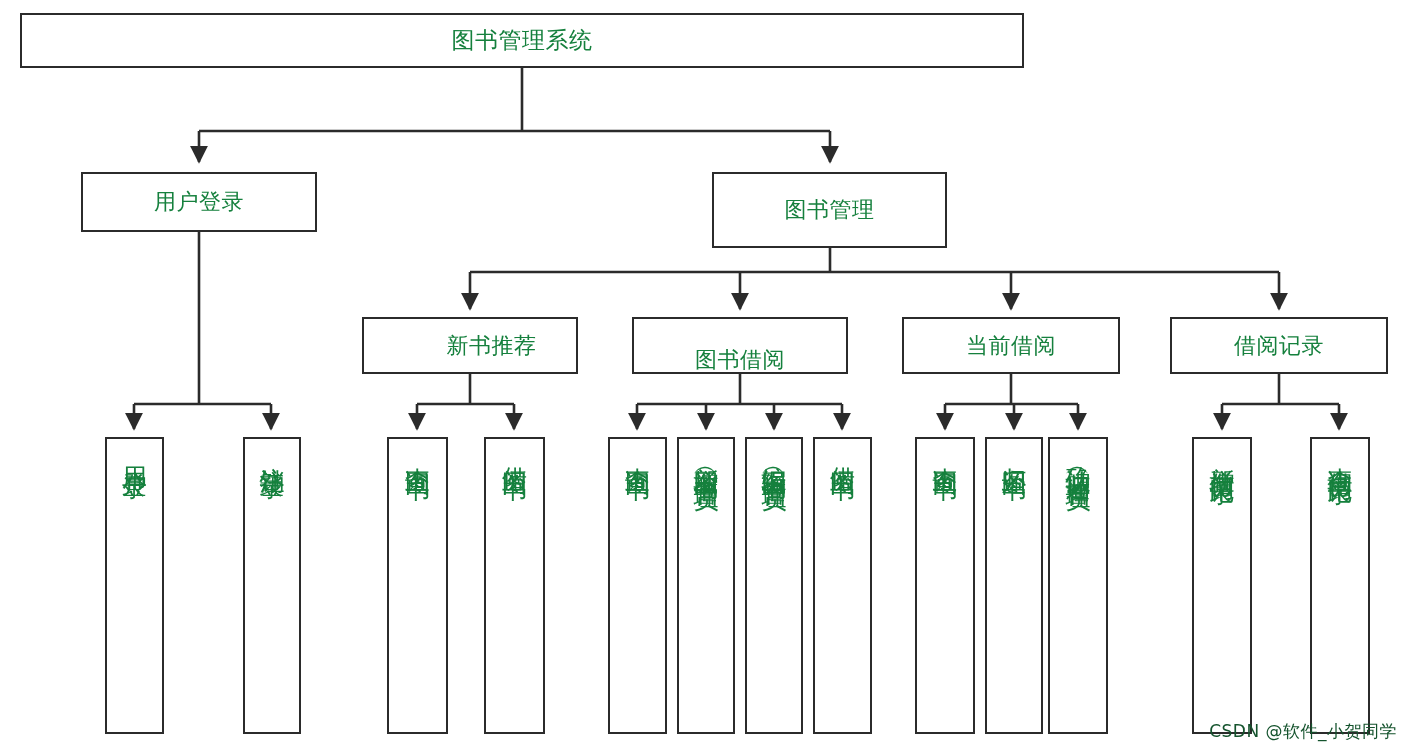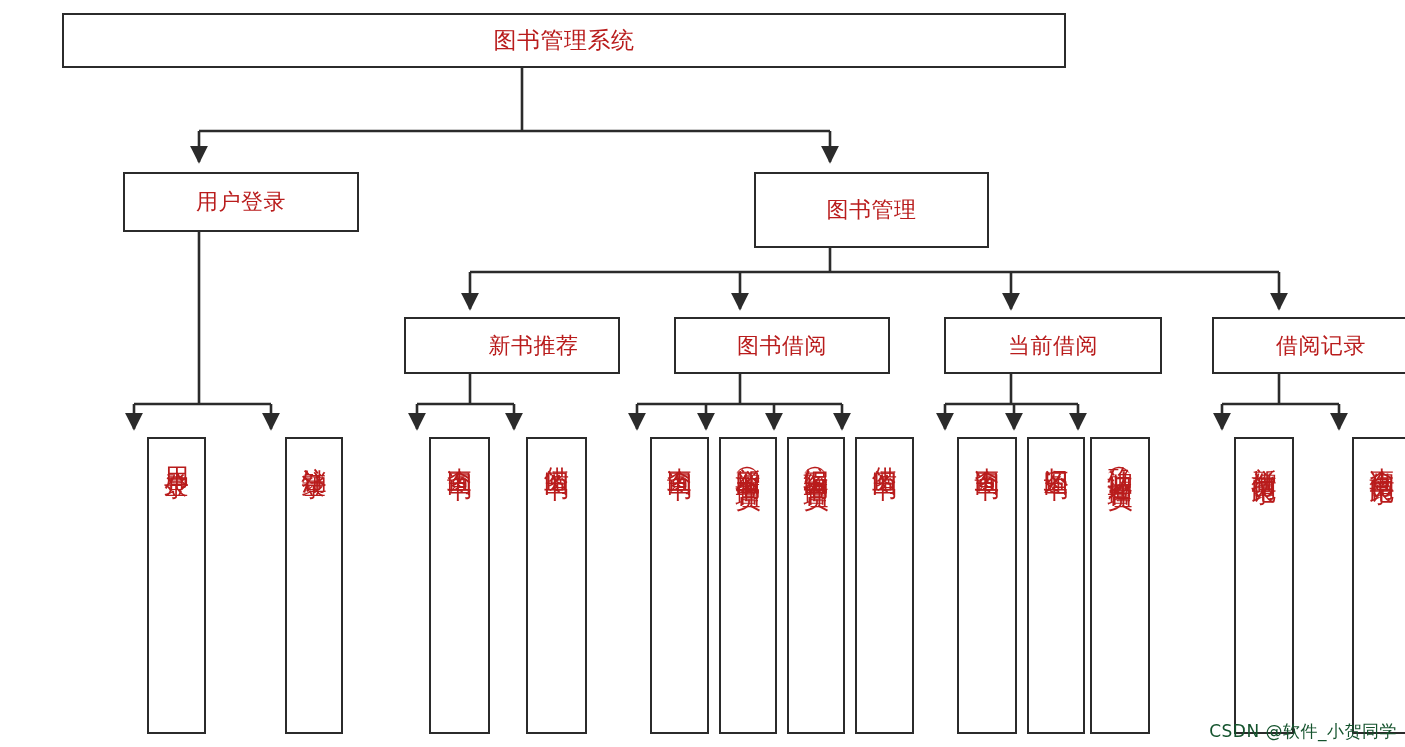--- a/index.html
+++ b/index.html
@@ -27,23 +27,22 @@
     pointer-events: none;
   }
   .node {
     position: absolute;
     box-sizing: border-box;
     background: #ffffff;
     border: 2px solid #2b2b2b;
     display: flex;
     align-items: center;
     justify-content: center;
-    color: #b91c1c;
+    color: #15803d;
     z-index: 2;
-    margin-left: 42px;
   }
   .node .lbl {
     display: block;
     text-align: center;
     line-height: 1.08;
     letter-spacing: 0.5px;
   }
   
   .node.h .lbl {
     font-size: 22px;
@@ -141,21 +140,21 @@
   </div>
 
   <div class="node h" style="left:712px; top:172px; width:235px; height:76px;">
     <span class="lbl">图书管理</span>
   </div>
 
   <div class="node h" style="left:362px; top:317px; width:216px; height:57px;padding-left:43px;">
     <span class="lbl">新书推荐</span>
   </div>
 
-  <div class="node h" style="left:632px; top:317px; width:216px; height:57px;">
+  <div class="node h" style="left:632px; top:317px; width:216px; height:57px;align-items:flex-end;">
     <span class="lbl">图书借阅</span>
   </div>
 
   <div class="node h" style="left:1170px; top:317px; width:218px; height:57px;">
     <span class="lbl">借阅记录</span>
   </div>
 
   <div class="node h" style="left:902px; top:317px; width:218px; height:57px;">
     <span class="lbl">当前借阅</span>
   </div>

